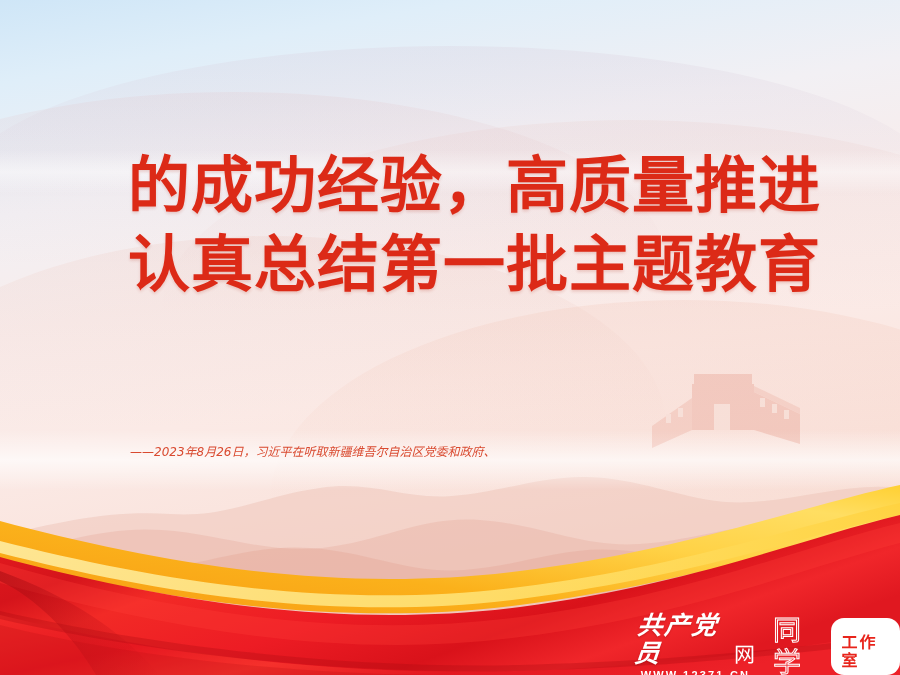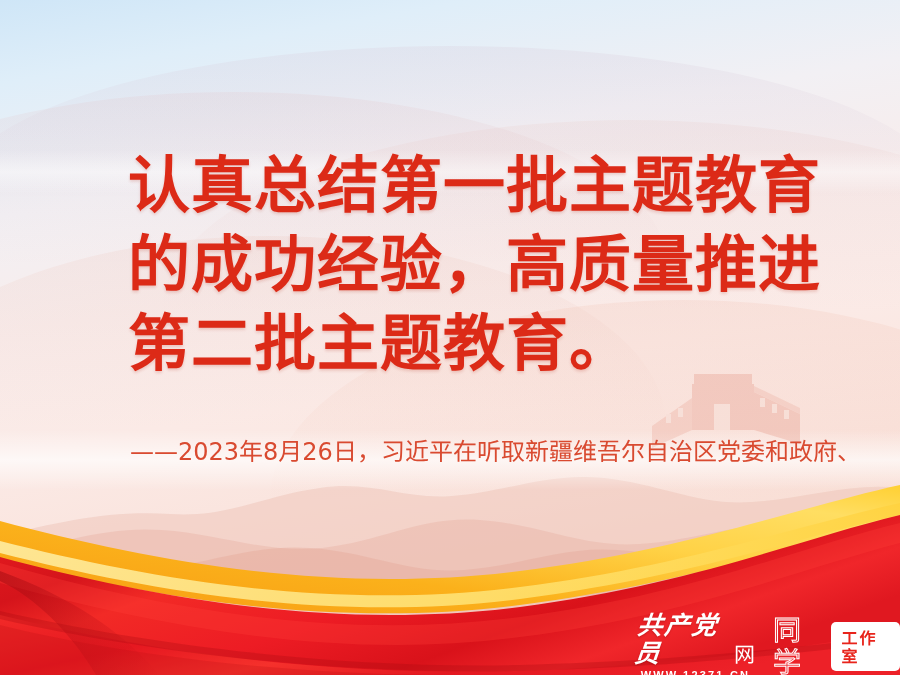--- a/index.html
+++ b/index.html
@@ -95,25 +95,26 @@
   }
 
   .attribution {
     position: absolute;
     left: 130px;
     top: 436px;
     width: 720px;
   }
   .attr-line {
     color: #D94A30;
-    font-size: 24px;
+    font-size: 12px;
     line-height: 33px;
     font-weight: 400;
     white-space: nowrap;
     font-family: "DejaVu Sans", "Liberation Sans", sans-serif;
+    font-style: italic;
   }
 
   
   .ribbon {
     position: absolute;
     left: 0;
     bottom: 0;
     width: 900px;
     height: 190px;
   }
@@ -170,22 +171,22 @@
     font-family: "DejaVu Sans", "Liberation Sans", sans-serif;
     -webkit-text-stroke: 1px #ffffff;
     color: rgba(255,255,255,.12);
   }
   .logo-pill {
     background: #ffffff;
     color: #E8241B;
     font-size: 16px;
     font-weight: 700;
     letter-spacing: 2px;
-    padding: 8px 11px 5px;
-    border-radius: 5px;
+    padding: 16px 11px 5px;
+    border-radius: 13px;
     font-family: "DejaVu Sans", "Liberation Sans", sans-serif;
     line-height: 18px;
   }
 </style>
 </head>
 <body>
 
 <div class="poster">
 
   <div class="bg-layer">
@@ -237,23 +238,22 @@
           <rect x="124" y="52" width="5" height="9" fill="#f3d8ce"></rect>
           <rect x="136" y="58" width="5" height="9" fill="#f3d8ce"></rect>
           <rect x="18" y="62" width="5" height="9" fill="#f3d8ce"></rect>
           <rect x="30" y="56" width="5" height="9" fill="#f3d8ce"></rect>
         </g>
       </svg>
     </div>
   </div>
 
   <div class="headline">
+    <div class="headline-line">的成功经验，高质量推进</div>
     <div class="headline-line">认真总结第一批主题教育</div>
-    <div class="headline-line">的成功经验，高质量推进</div>
-    <div class="headline-line">第二批主题教育。</div>
   </div>
 
   <div class="attribution">
     <div class="attr-line">——2023年8月26日，习近平在听取新疆维吾尔自治区党委和政府、</div>
   </div>
 
   <div class="ribbon">
     <svg viewBox="0 0 900 190" preserveAspectRatio="none">
       <defs>
         <linearGradient id="goldGrad" x1="0" y1="1" x2="1" y2="0">

